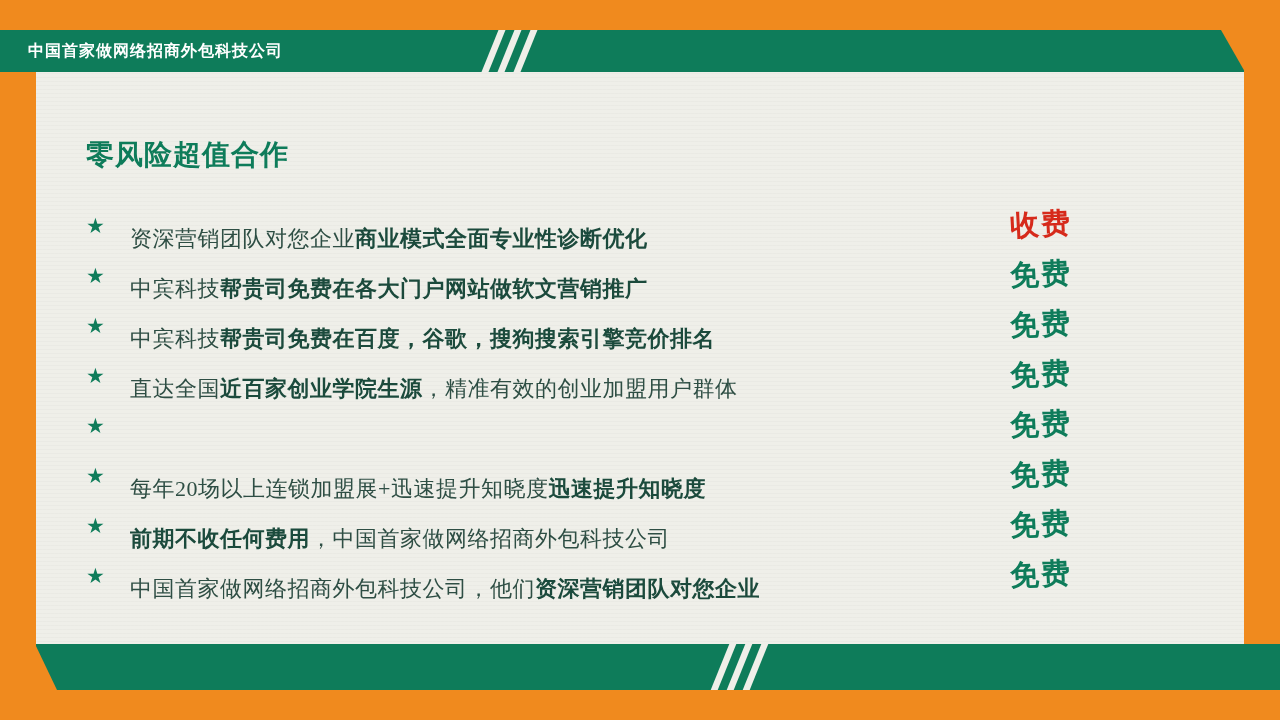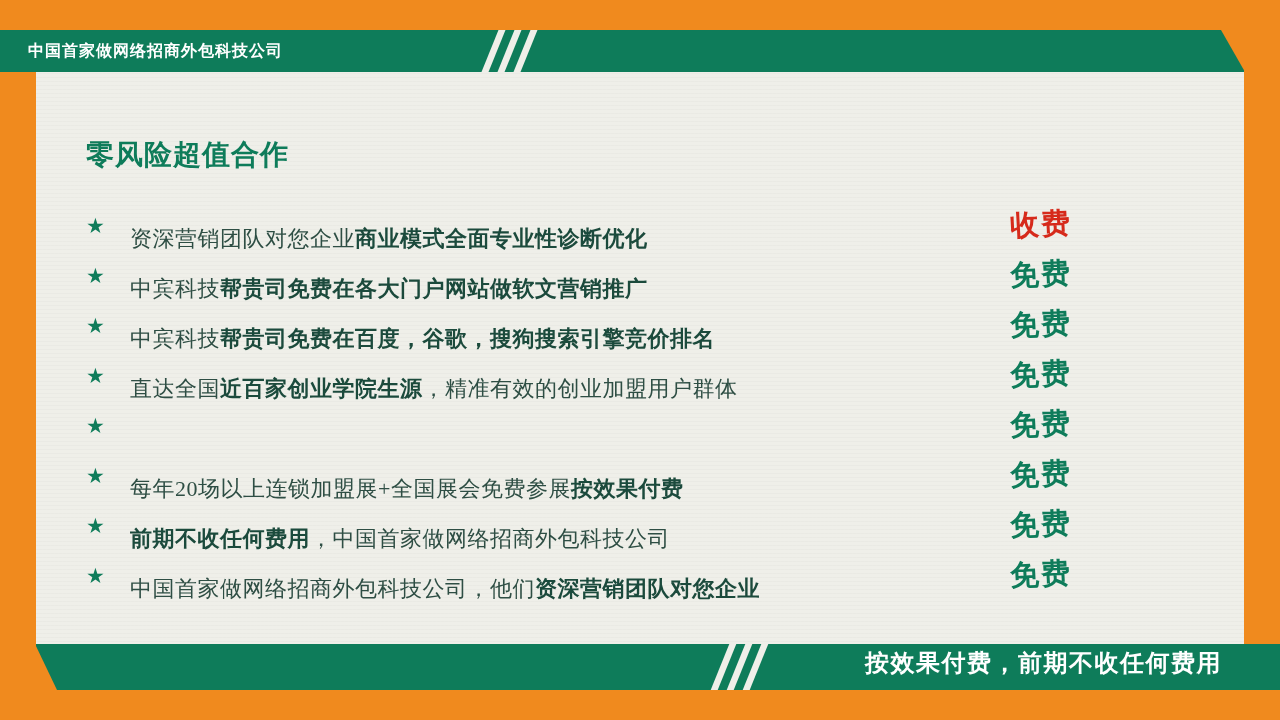--- a/index.html
+++ b/index.html
@@ -231,21 +231,21 @@
         <span class="star">★</span>
         <span class="row-text"><span>直达全国</span><b>近百家创业学院生源</b><span>，精准有效的创业加盟用户群体</span></span>
         <span class="tag">免费</span>
       </div>
       <div class="row">
         <span class="star">★</span>
         <span class="tag">免费</span>
       </div>
       <div class="row">
         <span class="star">★</span>
-        <span class="row-text"><span>每年20场以上连锁加盟展+全国展会免费参展</span><b>按效果付费</b></span>
+        <span class="row-text"><span>每年20场以上连锁加盟展+迅速提升知晓度</span><b>迅速提升知晓度</b></span>
         <span class="tag">免费</span>
       </div>
       <div class="row">
         <span class="star">★</span>
         <span class="row-text"><b>前期不收任何费用</b><span>，中国首家做网络招商外包科技公司</span></span>
         <span class="tag">免费</span>
       </div>
       <div class="row">
         <span class="star">★</span>
         <span class="row-text"><span>中国首家做网络招商外包科技公司，他们</span><b>资深营销团队对您企业</b></span>
@@ -254,15 +254,14 @@
     </div>
 
   <div class="footer-bar">
     <span class="notch-left"></span>
   </div>
   <div class="footer-slash-group">
     <i></i>
     <i></i>
     <i></i>
   </div>
-  <div class="footer-text">按效果付费，前期不收任何费用</div>
 
 </div>
 
 </body></html>

